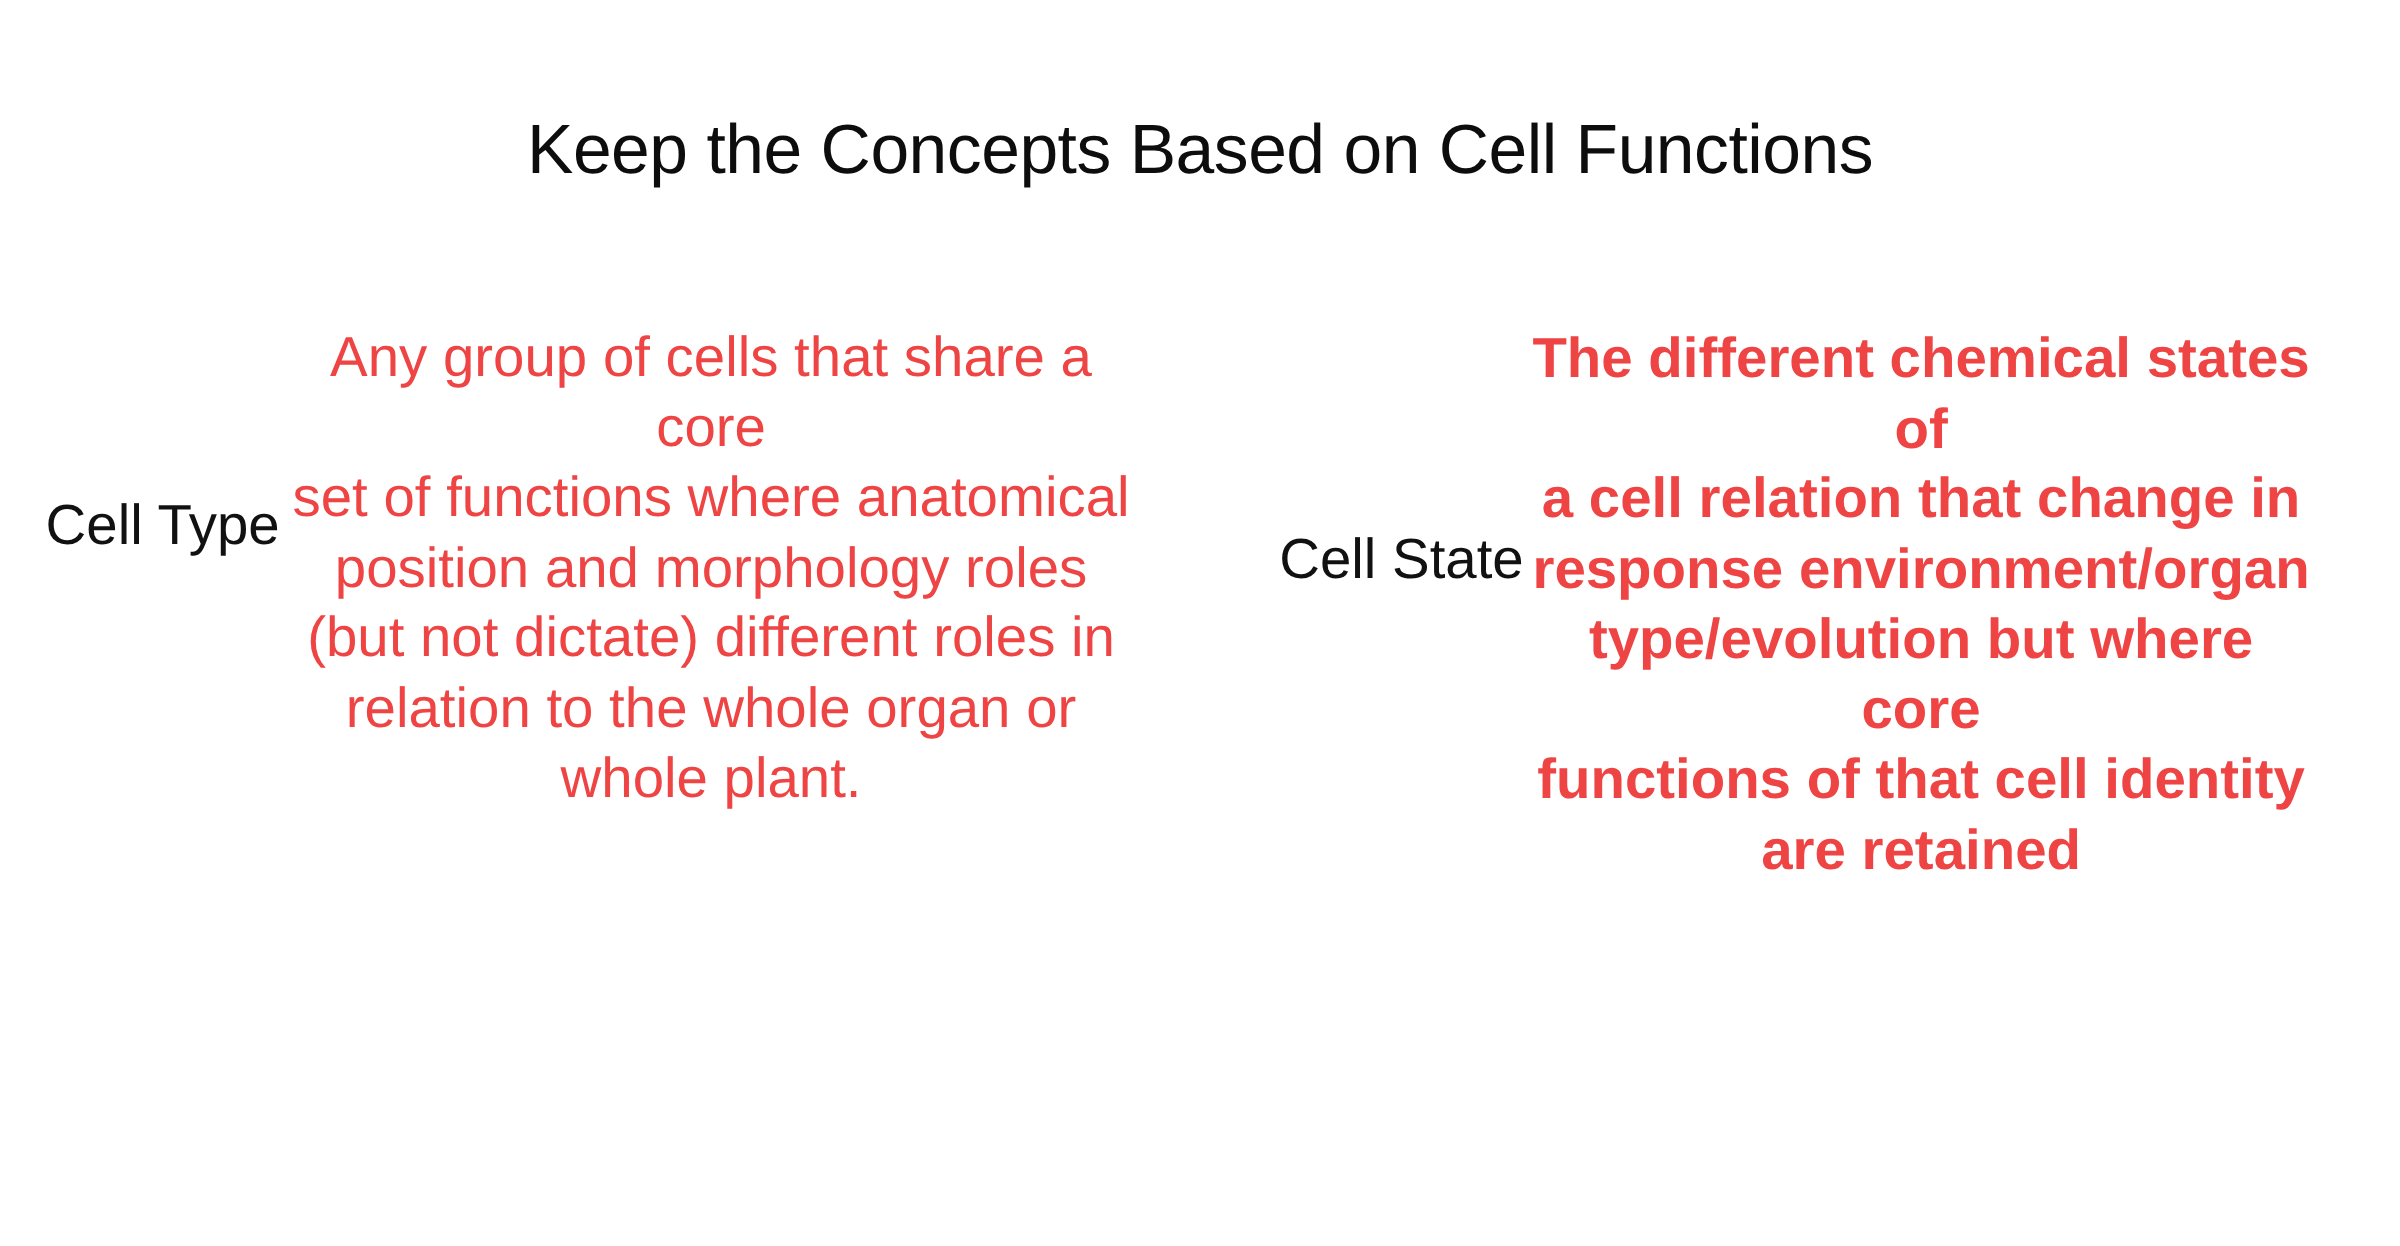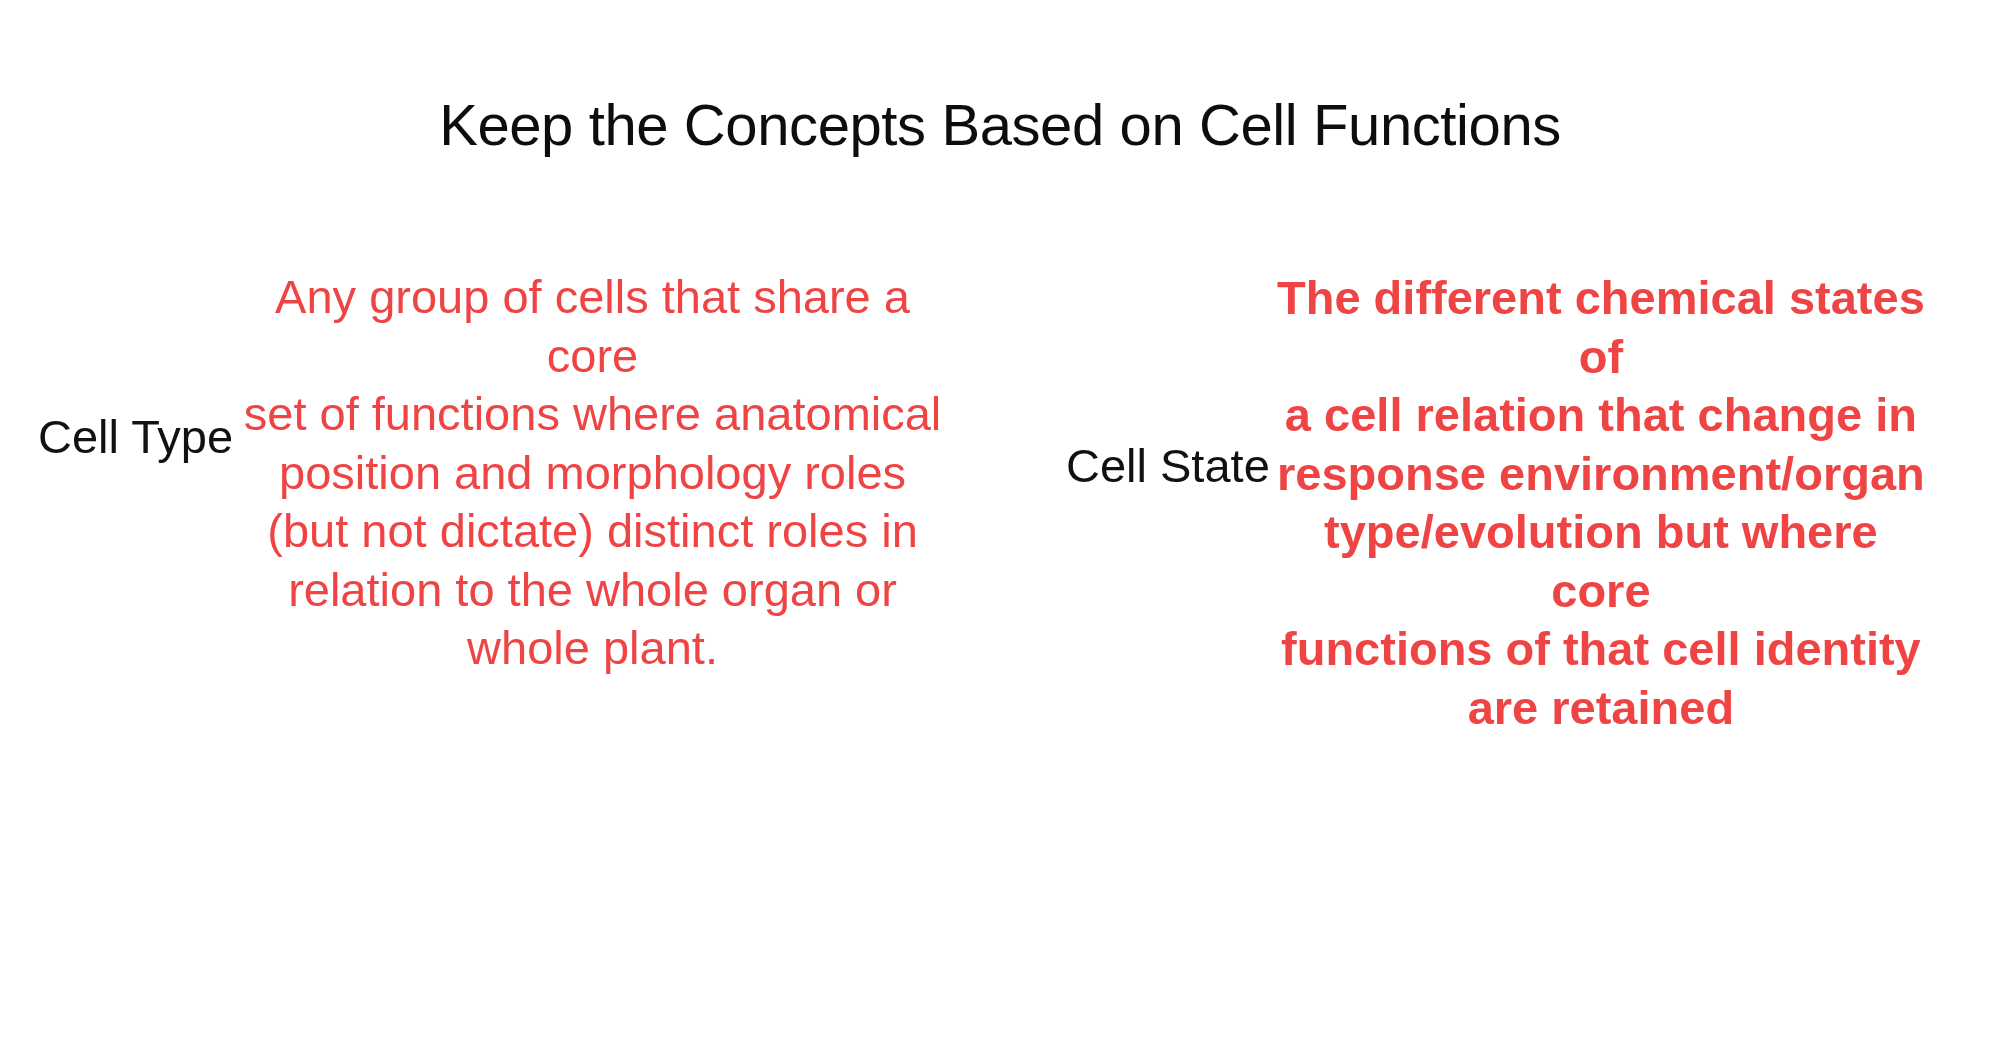--- a/index.html
+++ b/index.html
@@ -108,21 +108,21 @@
   <h1 class="slide-title">Keep the Concepts Based on Cell Functions</h1>
 
   <div class="columns">
 
     <div class="column column-left">
       <h2 class="column-heading">Cell Type</h2>
       <p class="column-body">
         <span class="body-line">Any group of cells that share a core</span>
         <span class="body-line">set of functions where anatomical</span>
         <span class="body-line">position and morphology roles</span>
-        <span class="body-line">(but not dictate) distinct roles in</span>
+        <span class="body-line">(but not dictate) different roles in</span>
         <span class="body-line">relation to the whole organ or</span>
         <span class="body-line">whole plant.</span>
       </p>
     </div>
 
     <div class="column column-right">
       <h2 class="column-heading">Cell State</h2>
       <p class="column-body">
         <span class="body-line">The different chemical states of</span>
         <span class="body-line">a cell relation that change in</span>

